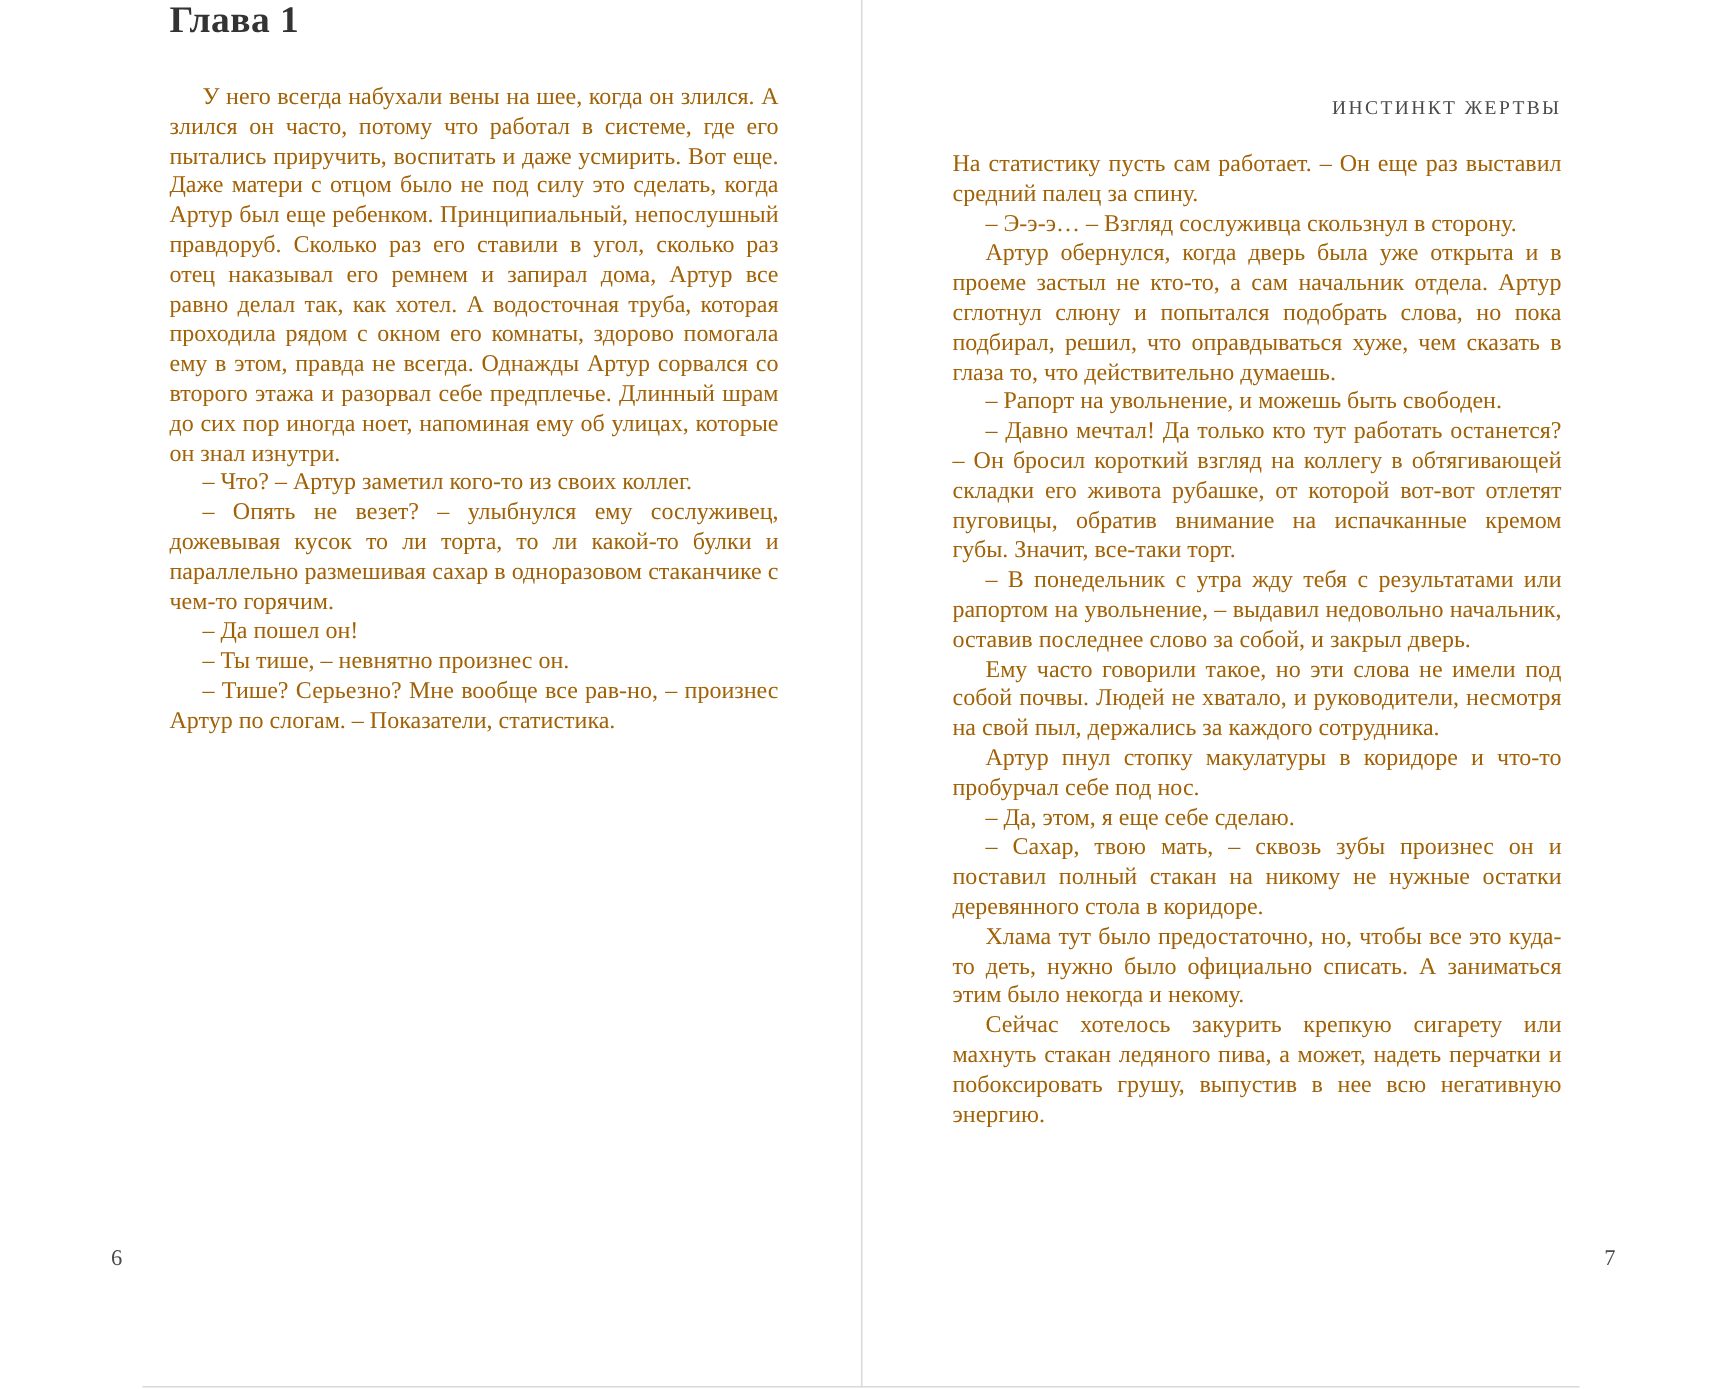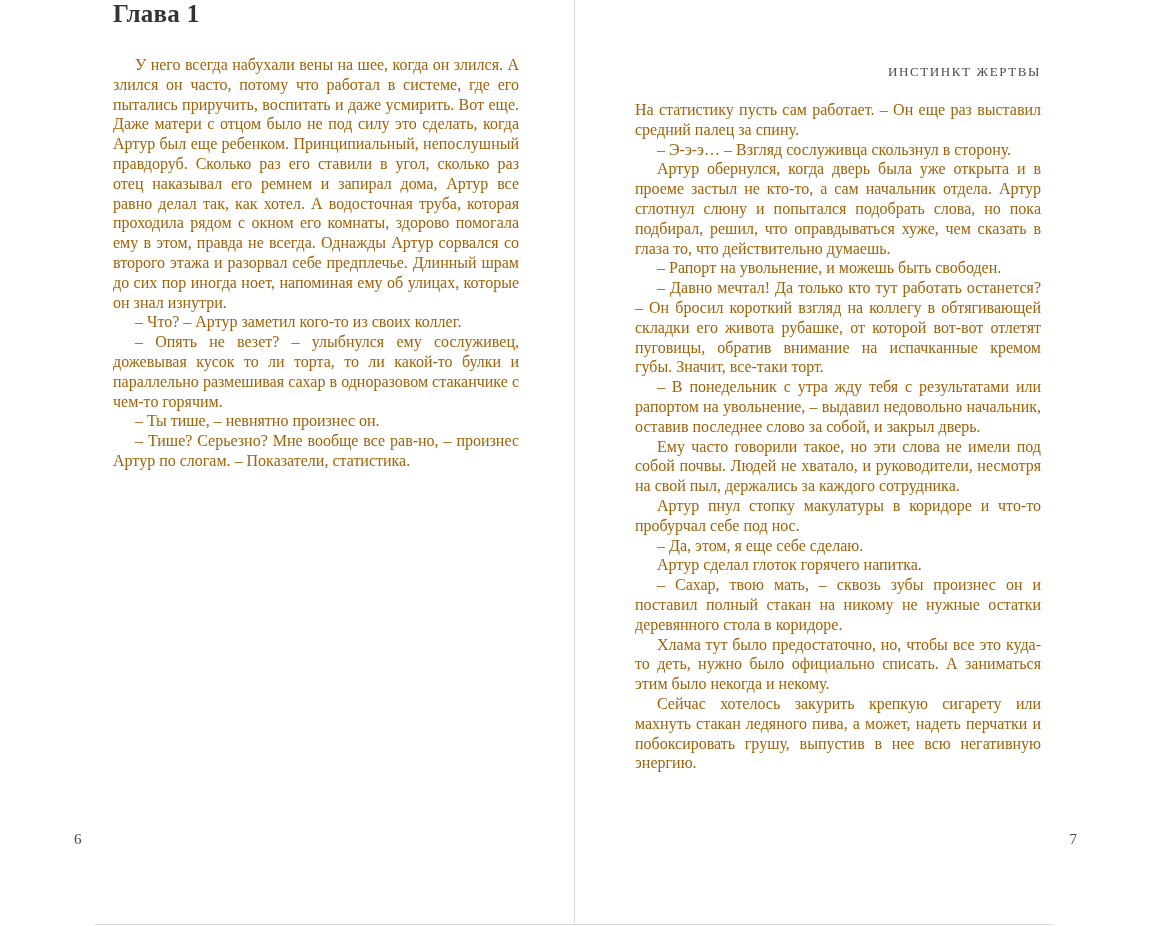--- a/index.html
+++ b/index.html
@@ -114,20 +114,21 @@
 
 <div class="screen">
 
   <section class="page page-left">
     <div class="text-block-left">
       <h1 class="chapter-title">Глава 1</h1>
       <div class="page-body">
           <p class="para" lang="ru">У него всегда набухали вены на шее, когда он злился. А злился он часто, потому что работал в системе, где его пытались приручить, воспитать и даже усмирить. Вот еще. Даже матери с отцом было не под силу это сделать, когда Артур был еще ребенком. Принципиальный, непослушный правдоруб. Сколько раз его ставили в угол, сколько раз отец наказывал его ремнем и запирал дома, Артур все равно делал так, как хотел. А водосточная труба, которая проходила рядом с окном его комнаты, здорово помогала ему в этом, правда не всегда. Однажды Артур сорвался со второго этажа и разорвал себе предплечье. Длинный шрам до сих пор иногда ноет, напоминая ему об улицах, которые он знал изнутри.</p>
           <p class="para" lang="ru">– Что? – Артур заметил кого-то из своих коллег.</p>
           <p class="para" lang="ru">– Опять не везет? – улыбнулся ему сослуживец, дожевывая кусок то ли торта, то ли какой-то булки и параллельно размешивая сахар в одноразовом стаканчике с чем-то горячим.</p>
+          <p class="para" lang="ru">– Да пошел он!</p>
           <p class="para" lang="ru">– Ты тише, – невнятно произнес он.</p>
           <p class="para" lang="ru">– Тише? Серьезно? Мне вообще все рав-но, – произнес Артур по слогам. – Показатели, статистика.</p>
         </div>
     </div>
     <div class="folio folio-left">6</div>
   </section>
 
   <div class="divider"></div>
 
   <section class="page page-right">
@@ -136,21 +137,20 @@
       <div class="page-body">
           <p class="para no-indent" lang="ru">На статистику пусть сам работает. – Он еще раз выставил средний палец за спину.</p>
           <p class="para" lang="ru">– Э-э-э… – Взгляд сослуживца скользнул в сторону.</p>
           <p class="para" lang="ru">Артур обернулся, когда дверь была уже открыта и в проеме застыл не кто-то, а сам начальник отдела. Артур сглотнул слюну и попытался подобрать слова, но пока подбирал, решил, что оправдываться хуже, чем сказать в глаза то, что действительно думаешь.</p>
           <p class="para" lang="ru">– Рапорт на увольнение, и можешь быть свободен.</p>
           <p class="para" lang="ru">– Давно мечтал! Да только кто тут работать останется? – Он бросил короткий взгляд на коллегу в обтягивающей складки его живота рубашке, от которой вот-вот отлетят пуговицы, обратив внимание на испачканные кремом губы. Значит, все-таки торт.</p>
           <p class="para" lang="ru">– В понедельник с утра жду тебя с результатами или рапортом на увольнение, – выдавил недовольно начальник, оставив последнее слово за собой, и закрыл дверь.</p>
           <p class="para" lang="ru">Ему часто говорили такое, но эти слова не имели под собой почвы. Людей не хватало, и руководители, несмотря на свой пыл, держались за каждого сотрудника.</p>
           <p class="para" lang="ru">Артур пнул стопку макулатуры в коридоре и что-то пробурчал себе под нос.</p>
           <p class="para" lang="ru">– Да, этом, я еще себе сделаю.</p>
-          <p class="para" lang="ru">Артур сделал глоток горячего напитка.</p>
           <p class="para" lang="ru">– Сахар, твою мать, – сквозь зубы произнес он и поставил полный стакан на никому не нужные остатки деревянного стола в коридоре.</p>
           <p class="para" lang="ru">Хлама тут было предостаточно, но, чтобы все это куда-то деть, нужно было официально списать. А заниматься этим было некогда и некому.</p>
           <p class="para" lang="ru">Сейчас хотелось закурить крепкую сигарету или махнуть стакан ледяного пива, а может, надеть перчатки и побоксировать грушу, выпустив в нее всю негативную энергию.</p>
         </div>
     </div>
     <div class="folio folio-right">7</div>
   </section>
 
   <div class="bottom-rule"></div>
 

